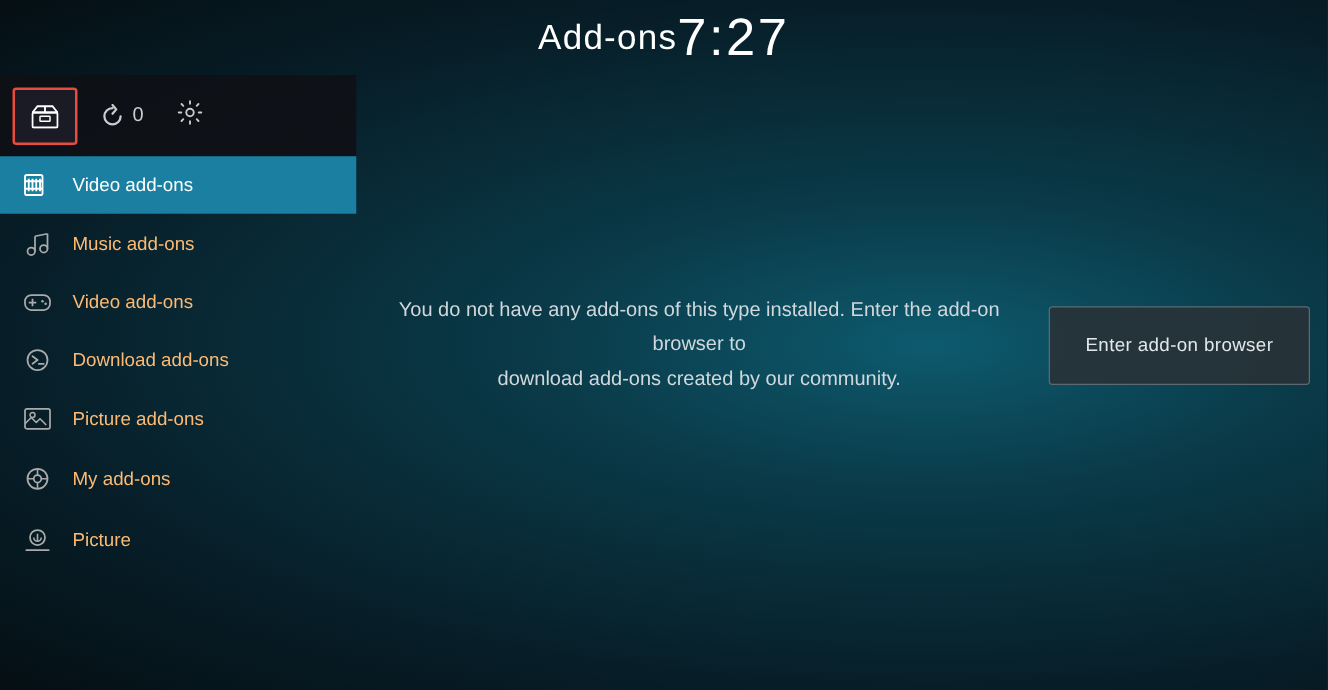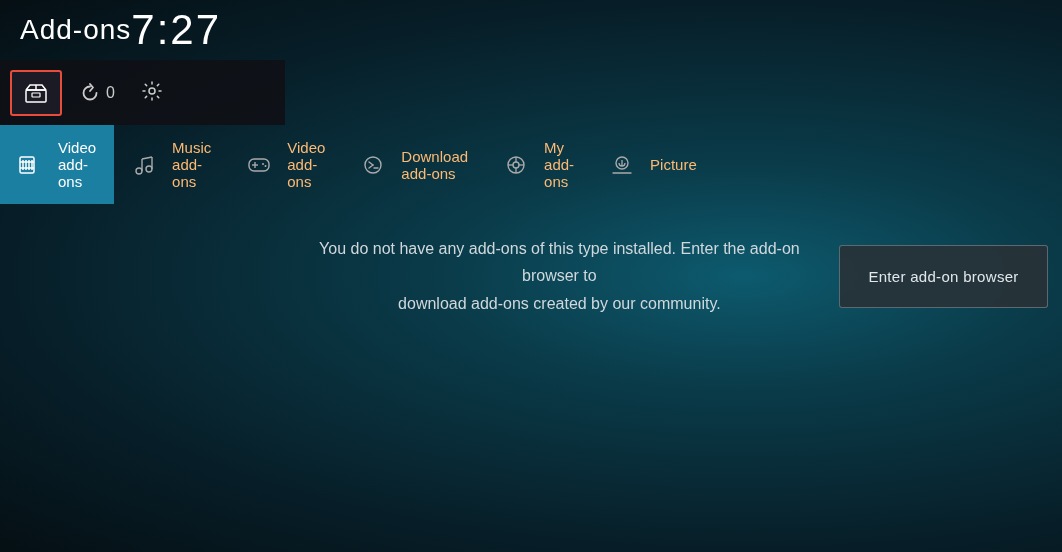--- a/index.html
+++ b/index.html
@@ -23,21 +23,21 @@
     }
 
     
     .header {
       position: absolute;
       top: 0; left: 0; right: 0;
       height: 60px;
       z-index: 3;
       display: flex;
       align-items: center;
-      justify-content: flex-start;
+      justify-content: center;
       padding: 0 20px;
     }
 
     .header-title {
       font-size: 28px;
       font-weight: 300;
       color: #fff;
       letter-spacing: 1px;
     }
 
@@ -109,21 +109,21 @@
     }
 
     
     .nav-list {
       position: absolute;
       top: 125px;
       left: 0;
       width: 285px;
       z-index: 3;
       display: flex;
-      flex-direction: row;
+      flex-direction: column;
     }
 
     .nav-item {
       display: flex;
       align-items: center;
       gap: 16px;
       padding: 14px 18px;
       cursor: pointer;
       font-size: 16px;
       color: #fdba74;
@@ -280,20 +280,30 @@
       <svg width="20" height="20" viewBox="0 0 20 20" fill="none" xmlns="http://www.w3.org/2000/svg">
         <circle cx="10" cy="10" r="8" stroke="#aaa" stroke-width="1.4" fill="none"></circle>
         <line x1="6" y1="7" x2="10" y2="10" stroke="#aaa" stroke-width="1.4" stroke-linecap="round"></line>
         <line x1="10" y1="10" x2="6" y2="13" stroke="#aaa" stroke-width="1.4" stroke-linecap="round"></line>
         <line x1="11" y1="13" x2="15" y2="13" stroke="#aaa" stroke-width="1.4" stroke-linecap="round"></line>
       </svg>
     </span>
     <span class="nav-label">Download add-ons</span>
   </div>
 
+  <div class="nav-item">
+    <span class="nav-icon icon-svg">
+      <svg width="22" height="18" viewBox="0 0 22 18" fill="none" xmlns="http://www.w3.org/2000/svg">
+        <rect x="1" y="1" width="20" height="16" rx="1.5" stroke="#aaa" stroke-width="1.4" fill="none"></rect>
+        <circle cx="7" cy="6" r="2" stroke="#aaa" stroke-width="1.2" fill="none"></circle>
+        <path d="M1 13l5-5 4 4 3-3 5 5" stroke="#aaa" stroke-width="1.3" fill="none" stroke-linejoin="round"></path>
+      </svg>
+    </span>
+    <span class="nav-label">Picture add-ons</span>
+  </div>
 
   <div class="nav-item">
     <span class="nav-icon icon-svg">
       <svg width="22" height="22" viewBox="0 0 22 22" fill="none" xmlns="http://www.w3.org/2000/svg">
         <circle cx="11" cy="11" r="8" stroke="#aaa" stroke-width="1.4" fill="none"></circle>
         <circle cx="11" cy="11" r="3" stroke="#aaa" stroke-width="1.4" fill="none"></circle>
         <line x1="11" y1="3" x2="11" y2="8" stroke="#aaa" stroke-width="1.3"></line>
         <line x1="11" y1="14" x2="11" y2="19" stroke="#aaa" stroke-width="1.3"></line>
         <line x1="3" y1="11" x2="8" y2="11" stroke="#aaa" stroke-width="1.3"></line>
         <line x1="14" y1="11" x2="19" y2="11" stroke="#aaa" stroke-width="1.3"></line>

